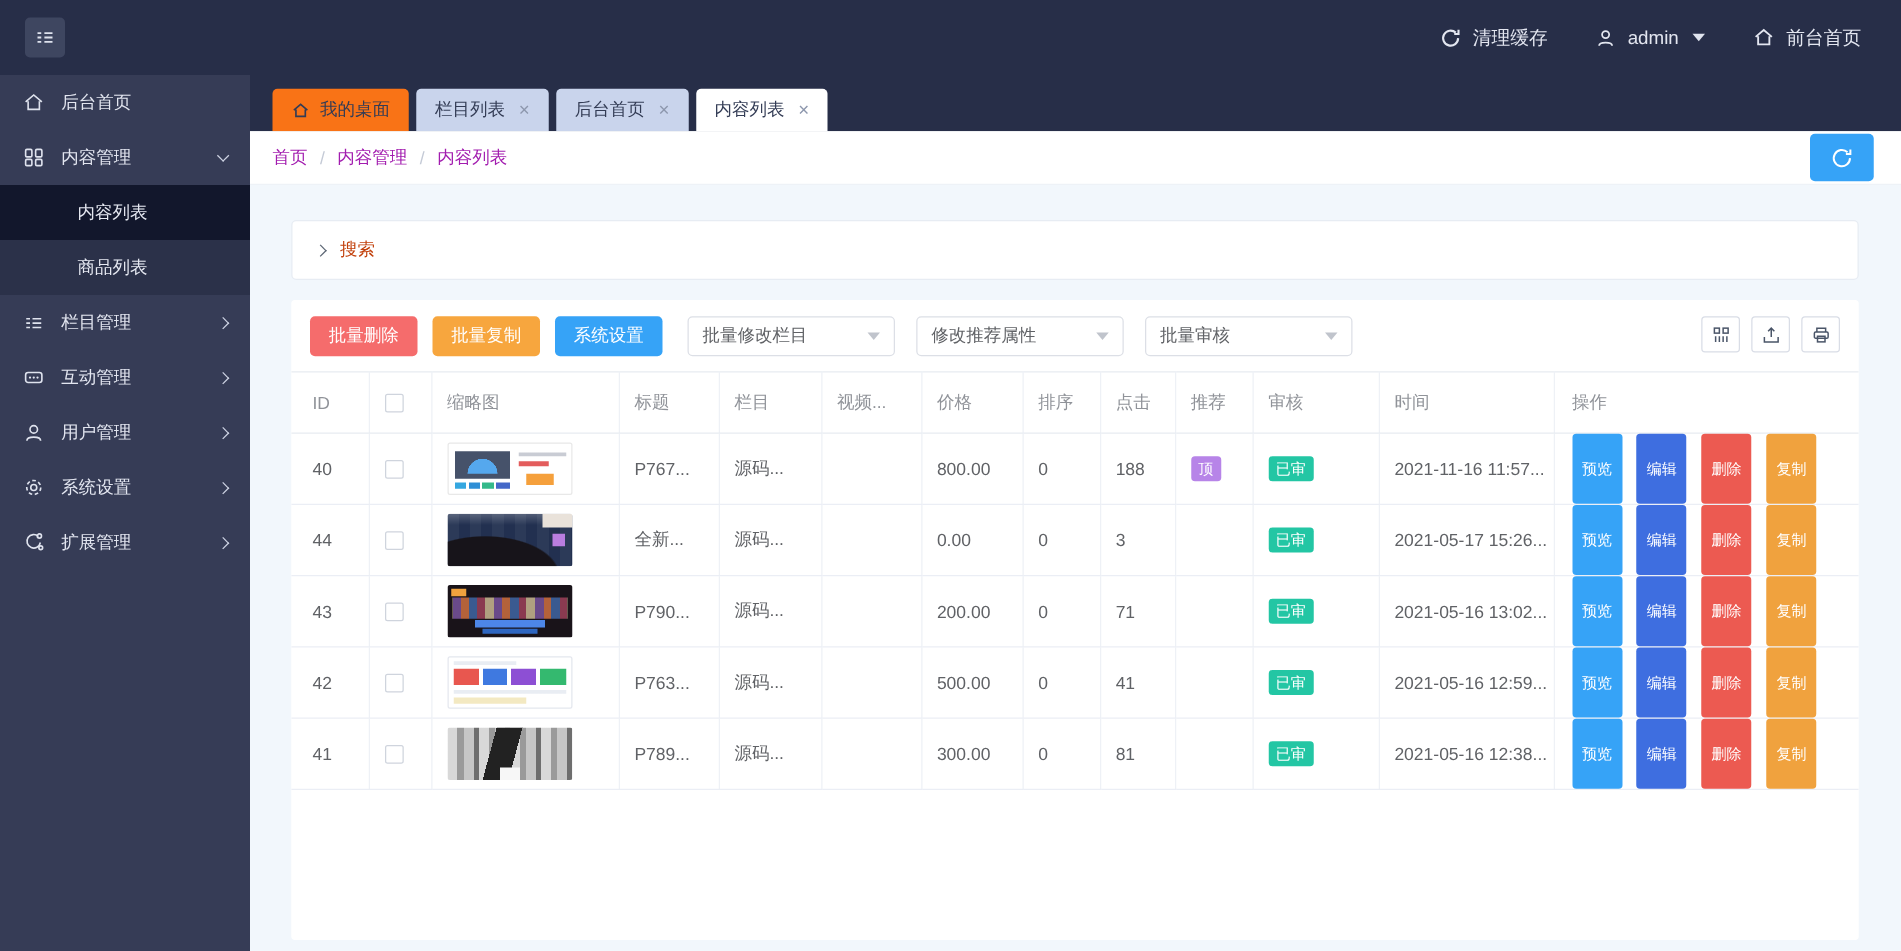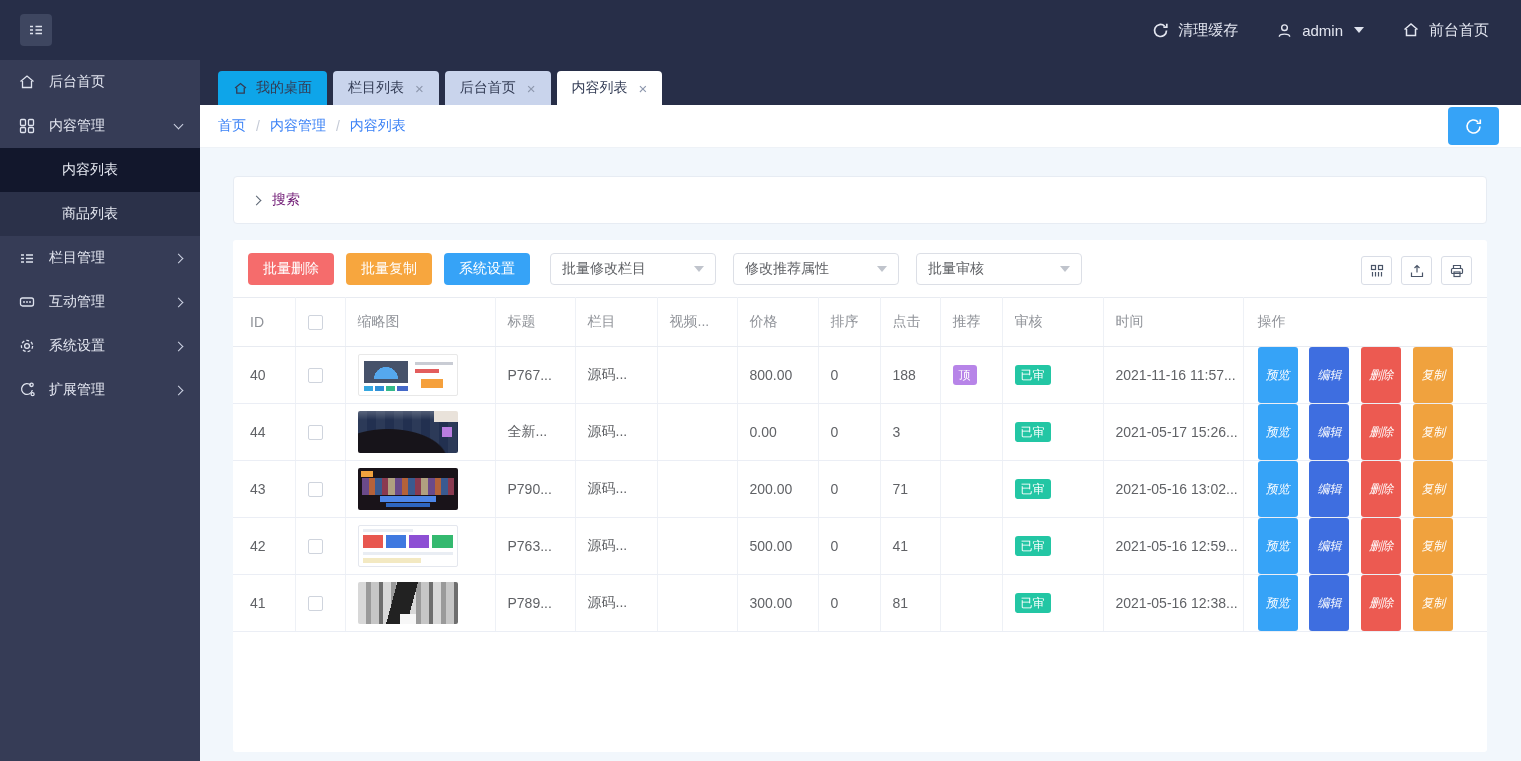--- a/index.html
+++ b/index.html
@@ -37,55 +37,55 @@
   .menu-item .ch{margin-left:auto;}
   .submenu-item{height:44px;display:flex;align-items:center;padding-left:62px;color:#e6e9f2;cursor:pointer;background:var(--sidebar-sub-bg);}
   .submenu-item.active{background:var(--sidebar-active-bg);}
   .ch{width:7px;height:7px;border-right:1.6px solid #cfd4e4;border-bottom:1.6px solid #cfd4e4;display:inline-block;}
   .ch.right{transform:rotate(-45deg);}
   .ch.down{transform:rotate(45deg);margin-top:-3px;}
   
   .main{position:absolute;left:200px;top:60px;right:0;bottom:0;display:flex;flex-direction:column;}
   .tabstrip{height:45px;background:var(--topbar-bg);display:flex;align-items:flex-end;padding-left:18px;gap:6px;flex:none;}
   .tab{height:34px;display:flex;align-items:center;gap:8px;padding:0 15px;background:var(--tab-inactive-bg);color:#333c55;border-radius:4px 4px 0 0;cursor:pointer;white-space:nowrap;}
-  .tab.tab-first{background:#0ea5e9;}
+  .tab.tab-first{background:#f97316;}
   .tab.active{background:#ffffff;}
   .tab-close{color:#8d97ad;font-size:15px;line-height:1;cursor:pointer;margin-left:3px;}
   .tab-close::before{content:"\00d7";}
   
   .breadcrumb-bar{height:43px;background:#fff;display:flex;align-items:center;padding:0 22px 0 18px;flex:none;border-bottom:1px solid #eef2f7;}
-  .crumb{color:#3b82f6;cursor:pointer;}
+  .crumb{color:#a21caf;cursor:pointer;}
   .crumb.current{cursor:default;}
   .crumb-sep{color:#c4cad6;margin:0 10px;}
   .refresh-btn{margin-left:auto;width:51px;height:38px;background:var(--accent-blue);border:none;border-radius:4px;display:flex;align-items:center;justify-content:center;cursor:pointer;}
   
   .content{flex:1;background:var(--content-bg);padding:28px 34px 9px 33px;display:flex;flex-direction:column;overflow:hidden;}
-  .search-panel{background:#fff;border:1px solid #e7ecf3;border-radius:4px;height:48px;display:flex;align-items:center;gap:12px;padding:0 19px;color:#701a75;flex:none;cursor:pointer;}
+  .search-panel{background:#fff;border:1px solid #e7ecf3;border-radius:4px;height:48px;display:flex;align-items:center;gap:12px;padding:0 19px;color:#c2410c;flex:none;cursor:pointer;}
   .search-panel .ch{border-color:#5a6472;}
   .card{margin-top:16px;background:#fff;border-radius:3px;flex:1;display:flex;flex-direction:column;overflow:hidden;}
-  .toolbar{display:flex;align-items:flex-end;padding:13px 15px 12px;flex:none;}
+  .toolbar{display:flex;align-items:flex-start;padding:13px 15px 12px;flex:none;}
   .btn{height:32px;padding:0 15px;border:none;border-radius:4px;color:#fff;font-size:14px;cursor:pointer;margin-right:12px;font-family:inherit;}
   .btn-del{background:var(--danger-red);}
   .btn-copy{background:var(--warning-orange);}
   .btn-add{background:var(--accent-blue);margin-right:20px;}
   .select{width:166px;height:32px;border:1px solid #dcdfe6;border-radius:4px;background:#fff;display:flex;align-items:center;justify-content:space-between;padding:0 11px;color:#606266;margin-right:17px;cursor:pointer;}
   .select .sel-caret{width:0;height:0;border-left:5px solid transparent;border-right:5px solid transparent;border-top:6px solid #c0c4cc;}
   .icon-btns{margin-left:auto;display:flex;gap:9px;}
   .icon-btn{width:31px;height:29px;border:1px solid #d9dde6;border-radius:3px;background:#fff;display:flex;align-items:center;justify-content:center;cursor:pointer;color:#4a5568;}
   
   table{width:100%;border-collapse:collapse;table-layout:fixed;}
   th{font-weight:normal;text-align:left;color:#909399;height:49px;padding-left:12px;border-top:1px solid #e8ebf1;border-bottom:1px solid #e8ebf1;border-right:1px solid #eef1f6;}
   td{height:51px;padding-left:12px;color:#606266;border-bottom:1px solid #ebeef5;border-right:1px solid #eef1f6;}
   th:first-child,td:first-child{padding-left:17px;}
   th:last-child,td:last-child{border-right:none;padding-left:14px;}
   .checkbox{width:15px;height:15px;border:1px solid #cfd4dd;border-radius:2px;background:#fff;display:inline-block;vertical-align:middle;cursor:pointer;}
   .badge{display:inline-block;padding:4px 6px;border-radius:3px;color:#fff;font-size:12px;line-height:1;}
   .badge-top{background:var(--top-purple);}
   .badge-audit{background:var(--audit-green);}
-  .act{border:none;border-radius:3px;color:#fff;font-size:12px;padding:22px 8px;margin-right:8px;cursor:pointer;font-family:inherit;line-height:1;font-style:italic;}
+  .act{border:none;border-radius:3px;color:#fff;font-size:12px;padding:22px 8px;margin-right:8px;cursor:pointer;font-family:inherit;line-height:1;}
   .act-preview{background:var(--accent-blue);}
   .act-edit{background:var(--edit-blue);}
   .act-delete{background:var(--delete-red);}
   .act-copy{background:var(--copy-orange);}
   
   .thumb{width:100px;height:42px;border-radius:2px;display:block;cursor:pointer;}
   .thumb-a{border:1px solid #e8e8e8;background:
     radial-gradient(circle at 50% 100%, #55a8ee 0 54%, transparent 55%) 10px 10px/34px 14px no-repeat,
     linear-gradient(#46526a,#46526a) 5px 6px/44px 22px no-repeat,
     linear-gradient(90deg,#35a7e0 0 9px,#fff 9px 11px,#2f8fd6 11px 20px,#fff 20px 22px,#34b98a 22px 31px,#fff 31px 33px,#4468c8 33px 42px) 5px 31px/44px 5px no-repeat,
@@ -198,20 +198,30 @@
   <div class="menu-item">
     <span>
         <svg width="18" height="18" viewBox="0 0 18 18" fill="none" stroke="#dfe3ee" stroke-width="1.3">
           <rect x="2.5" y="5" width="13" height="8" rx="2"></rect>
           <circle cx="6" cy="9" r="0.9" fill="#dfe3ee" stroke="none"></circle>
           <circle cx="9" cy="9" r="0.9" fill="#dfe3ee" stroke="none"></circle>
           <circle cx="12" cy="9" r="0.9" fill="#dfe3ee" stroke="none"></circle>
         </svg>
       </span>
     <span>互动管理</span>
+    <span class="ch right"></span>
+  </div>
+  <div class="menu-item">
+    <span>
+        <svg width="18" height="18" viewBox="0 0 18 18" fill="none" stroke="#dfe3ee" stroke-width="1.3">
+          <circle cx="9" cy="6.5" r="3"></circle>
+          <path d="M3.5 15.5c0-3.8 11-3.8 11 0"></path>
+        </svg>
+      </span>
+    <span>用户管理</span>
     <span class="ch right"></span>
   </div>
   <div class="menu-item">
     <span>
         <svg width="18" height="18" viewBox="0 0 18 18" fill="none" stroke="#dfe3ee" stroke-width="1.3">
           <circle cx="9" cy="9" r="2.4"></circle>
           <circle cx="9" cy="9" r="5.6" stroke-dasharray="2.9 2.1"></circle>
         </svg>
       </span>
     <span>系统设置</span>

